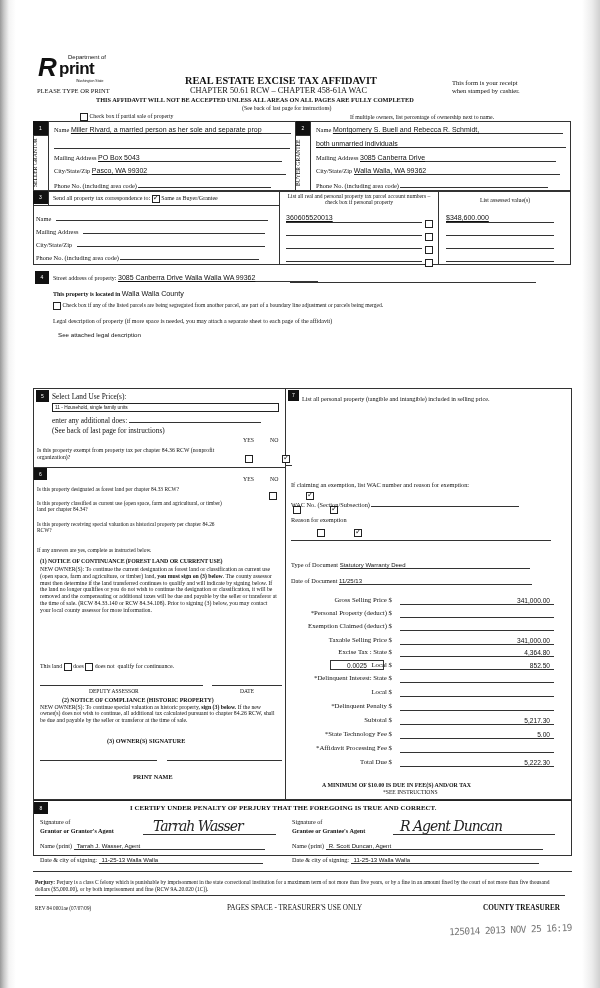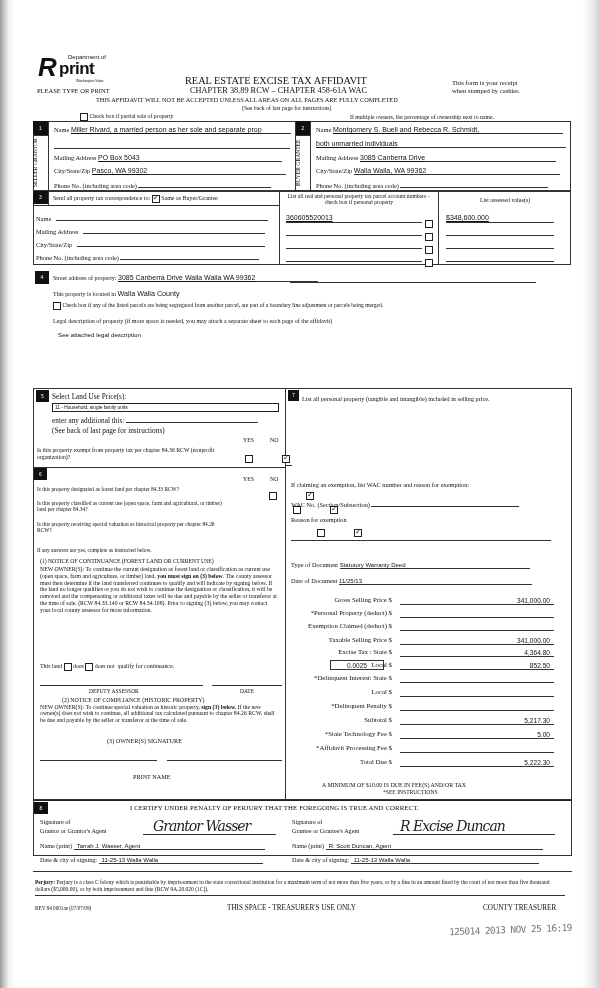--- a/index.html
+++ b/index.html
@@ -9,21 +9,21 @@
     font-family: "Liberation Serif", serif;
     color: #111;
     position: relative;
   }
   .page {
     position: absolute; left: 0; top: 0; width: 600px; height: 988px;
     background: linear-gradient(90deg, #9a9a9a 0px, #c9c9c9 4px, #f4f4f4 9px, #ffffff 16px, #ffffff 582px, #ececec 592px, #d0d0d0 600px);
   }
   .abs { position: absolute; }
   .sans { font-family: "Liberation Sans", sans-serif; }
-  .bold { font-weight: normal; }
+  .bold { font-weight: bold; }
   .filled { font-family: "Liberation Sans", sans-serif; font-size: 7px; }
   .lbl { font-size: 6.4px; white-space: nowrap; }
   .num {
     position: absolute; background: #111; color: #fff; font-size: 5px;
     text-align: center; font-family: "Liberation Sans", sans-serif;
   }
   .cb {
     display: inline-block; width: 8px; height: 8px; border: 1px solid #222;
     background: #fff; vertical-align: middle; position: relative;
   }
@@ -56,21 +56,21 @@
 
   
   <div class="abs" style="left:38px;top:50px;width:80px;height:34px;">
     <span class="abs sans" style="left:0;top:2px;font-size:26px;font-weight:bold;font-style:italic;color:#111;">R</span>
     <span class="abs sans" style="left:30px;top:4px;font-size:6px;">Department of</span>
     <span class="abs sans" style="left:21px;top:9px;font-size:17px;font-weight:bold;letter-spacing:-0.5px;">print</span>
     <span class="abs sans" style="left:38px;top:29px;font-size:3.5px;">Washington State</span>
   </div>
   <div class="row" style="left:37px;top:87px;font-size:6.5px;">PLEASE TYPE OR PRINT</div>
   <div class="row bold" style="left:185px;top:75px;font-size:10.3px;">REAL ESTATE EXCISE TAX AFFIDAVIT</div>
-  <div class="row" style="left:190px;top:86px;font-size:8.3px;">CHAPTER 38.89 RCW – CHAPTER 458-61A WAC</div>
+  <div class="row" style="left:190px;top:86px;font-size:8.3px;">CHAPTER 50.61 RCW – CHAPTER 458-61A WAC</div>
   <div class="row bold" style="left:96px;top:96px;font-size:6.3px;">THIS AFFIDAVIT WILL NOT BE ACCEPTED UNLESS ALL AREAS ON ALL PAGES ARE FULLY COMPLETED</div>
   <div class="row" style="left:242px;top:105px;font-size:5.8px;">(See back of last page for instructions)</div>
   <div class="row" style="left:452px;top:79px;font-size:6.6px;">This form is your receipt</div>
   <div class="row" style="left:452px;top:87px;font-size:6.6px;">when stamped by cashier.</div>
   <div class="row" style="left:80px;top:113px;font-size:5.8px;">
     <span class="cb"></span>
     <span>Check box if partial sale of property</span>
   </div>
   <div class="row" style="left:350px;top:114px;font-size:5.8px;">If multiple owners, list percentage of ownership next to name.</div>
 
@@ -204,21 +204,21 @@
 
   
   <div class="box" style="left:33px;top:388px;width:539px;height:412px;"></div>
   <div class="abs" style="left:285px;top:388px;width:1px;height:412px;background:#333;"></div>
 
   
   <div class="num" style="left:36px;top:390px;width:13px;height:12px;line-height:12px;">5</div>
   <div class="row" style="left:52px;top:392px;font-size:7.3px;">Select Land Use Price(s):</div>
   <div class="abs sans" style="left:52px;top:403px;width:227px;height:9px;border:1px solid #222;font-size:4.8px;line-height:8px;padding-left:2px;">11 - Household, single family units</div>
   <div class="row" style="left:52px;top:415px;font-size:7.3px;">
-    <span>enter any additional this:</span>
+    <span>enter any additional does:</span>
     <span style="display:inline-block;width:132px;border-bottom:1px solid #333;height:8px;"></span>
   </div>
   <div class="row" style="left:52px;top:426px;font-size:7.3px;">(See back of last page for instructions)</div>
   <div class="row" style="left:243px;top:437px;font-size:5.8px;">YES</div>
   <div class="row" style="left:270px;top:437px;font-size:5.8px;">NO</div>
   <div class="abs" style="left:37px;top:447px;width:185px;font-size:5.8px;line-height:1.15;">Is this property exempt from property tax per chapter 84.36 RCW (nonprofit organization)?</div>
   <span class="cb abs" style="left:245px;top:449px;"></span>
   <span class="cb checked abs" style="left:270px;top:449px;"></span>
 
   
@@ -347,47 +347,47 @@
   <div class="row" style="left:383px;top:789px;font-size:5.6px;">*SEE INSTRUCTIONS</div>
 
   
   <div class="box" style="left:33px;top:800px;width:539px;height:56px;border-top:1.5px solid #222;"></div>
   <div class="num" style="left:34px;top:802px;width:14px;height:12px;line-height:12px;">8</div>
   <div class="row bold" style="left:130px;top:804px;font-size:6.8px;letter-spacing:0.1px;">I CERTIFY UNDER PENALTY OF PERJURY THAT THE FOREGOING IS TRUE AND CORRECT.</div>
 
   <div class="row" style="left:40px;top:818px;font-size:6.2px;">Signature of</div>
   <div class="row bold" style="left:40px;top:827px;font-size:6.2px;">Grantor or Grantor's Agent</div>
   <div class="abs" style="left:143px;top:834px;width:133px;border-bottom:1px solid #333;"></div>
-  <div class="sig" style="left:153px;top:818px;">Grantor Wasser</div>
+  <div class="sig" style="left:153px;top:818px;">Tarrah Wasser</div>
   <div class="row" style="left:40px;top:842px;font-size:6.2px;">
     <span>Name (print)</span>
     <span class="filled" style="display:inline-block;width:191px;border-bottom:1px solid #333;font-size:6px;padding-left:3px;">Tarrah J. Wasser, Agent</span>
   </div>
   <div class="row" style="left:40px;top:856px;font-size:6.2px;">
     <span>Date &amp; city of signing:</span>
     <span class="filled" style="display:inline-block;width:164px;border-bottom:1px solid #333;font-size:6px;padding-left:3px;">11-25-13 Walla Walla</span>
   </div>
 
   <div class="row" style="left:292px;top:818px;font-size:6.2px;">Signature of</div>
   <div class="row bold" style="left:292px;top:827px;font-size:6.2px;">Grantee or Grantee's Agent</div>
   <div class="abs" style="left:393px;top:834px;width:162px;border-bottom:1px solid #333;"></div>
-  <div class="sig" style="left:400px;top:818px;">R Excise Duncan</div>
+  <div class="sig" style="left:400px;top:818px;">R Agent Duncan</div>
   <div class="row" style="left:292px;top:842px;font-size:6.2px;">
     <span>Name (print)</span>
     <span class="filled" style="display:inline-block;width:217px;border-bottom:1px solid #333;font-size:6px;padding-left:3px;">R. Scott Duncan, Agent</span>
   </div>
   <div class="row" style="left:292px;top:856px;font-size:6.2px;">
     <span>Date &amp; city of signing:</span>
     <span class="filled" style="display:inline-block;width:188px;border-bottom:1px solid #333;font-size:6px;padding-left:3px;">11-25-13 Walla Walla</span>
   </div>
 
   
   <div class="abs" style="left:33px;top:871px;width:539px;height:1px;background:#333;"></div>
   <div class="abs" style="left:35px;top:879px;width:530px;font-size:5.5px;line-height:1.32;border-bottom:1px solid #333;padding-bottom:1px;">
     <b>Perjury:</b>
     <span>Perjury is a class C felony which is punishable by imprisonment in the state correctional institution for a maximum term of not more than five years, or by a fine in an amount fixed by the court of not more than five thousand dollars ($5,000.00), or by both imprisonment and fine (RCW 9A.20.020 (1C)).</span>
   </div>
   <div class="row" style="left:35px;top:905px;font-size:5.2px;">REV 84 0001ae (07/07/09)</div>
-  <div class="row" style="left:227px;top:904px;font-size:7.2px;">THIS SPACE - TREASURER'S USE ONLY</div>
-  <div class="row" style="left:483px;top:904px;font-size:7.2px;width:117px;overflow:hidden;">COUNTY TREASURER</div>
+  <div class="row" style="left:227px;top:904px;font-size:7.2px;">PAGES SPACE - TREASURER'S USE ONLY</div>
+  <div class="row" style="left:483px;top:904px;font-size:7.2px;width:117px;overflow:hidden;font-weight:bold;">COUNTY TREASURER</div>
   <div class="row" style="left:449px;top:924px;font-family:'DejaVu Sans Mono',monospace;font-size:9.5px;color:#777;transform:rotate(-2deg);letter-spacing:-0.6px;">125014 2013 NOV 25 16:19</div>
 
 </div>
 
 </body></html>

